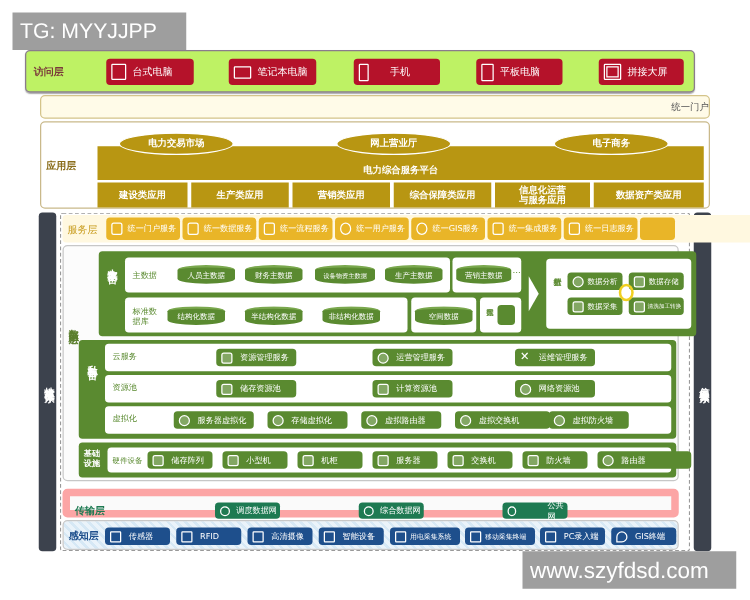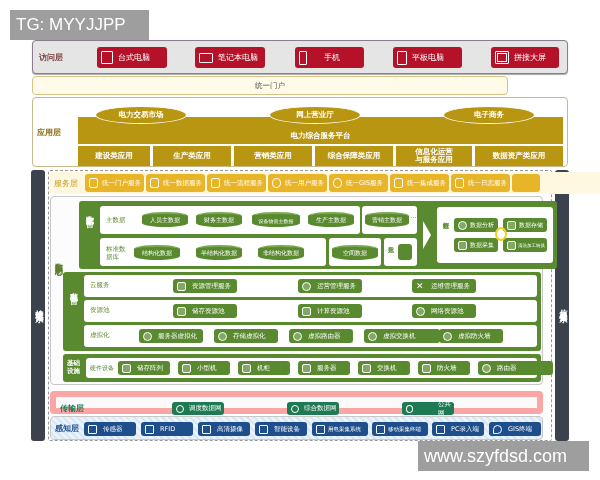--- a/index.html
+++ b/index.html
@@ -1,24 +1,24 @@
 <!DOCTYPE html>
 <html><head>
 <meta charset="utf-8">
 <style>
 *{box-sizing:border-box;margin:0;padding:0}
 body{width:600px;height:480px;background:#fff;font-family:"DejaVu Sans",sans-serif;position:relative;overflow:hidden;font-size:7px}
 .wm-top{position:absolute;left:10px;top:10px;width:139px;height:30px;background:#9e9e9e;color:#fff;font-family:"Liberation Sans",sans-serif;font-size:17px;line-height:30px;padding-left:6px;z-index:5}
 .wm-bot{position:absolute;left:418px;top:441px;width:171px;height:30px;background:#9e9e9e;color:#fff;font-family:"Liberation Sans",sans-serif;font-size:18px;line-height:30px;padding-left:6px;z-index:5}
 .panel{position:absolute;border:1px solid #c9b98a;border-radius:4px;background:#fffdf3}
-.access{left:32px;top:40px;width:536px;height:34px;border-color:#8a7c8c;background:#e5e5e5;box-shadow:0 1px 1px #aaa}
+.access{left:20px;top:40px;width:536px;height:34px;border-color:#8a7c8c;background:#bef264;box-shadow:0 1px 1px #aaa}
 .layer-label{position:absolute;font-size:8px;color:#7a3a3a;font-weight:bold}
 .red-btn{position:absolute;top:6px;height:21px;background:#b5122a;border-radius:3px;color:#fff;font-size:8px;display:flex;align-items:center;padding-left:4px;gap:5px}
 .red-btn .ic{width:12px;height:13px;border:1.5px solid #fff;border-radius:1px}
-.portal{left:32px;top:76px;width:476px;height:19px;background:#fffbe8;border-color:#d4c48a;text-align:center;line-height:17px;font-size:7.5px;color:#555}
+.portal{left:32px;top:76px;width:536px;height:19px;background:#fffbe8;border-color:#d4c48a;text-align:right;line-height:17px;font-size:7.5px;color:#555}
 .app{left:32px;top:97px;width:536px;height:70px;background:#fff}
 .oval{position:absolute;height:18px;border:1.5px solid #fff;border-radius:50%;background:#b89612;color:#fff;text-align:center;line-height:15px;font-size:7.5px;font-weight:bold;z-index:2}
 .app-bar{position:absolute;left:45px;top:19px;width:485px;height:27px;background:#b89612}
 .app-bar-label{position:absolute;left:0;right:0;top:14px;text-align:center;color:#fff;font-size:7.5px;font-weight:bold}
 .app-cell{position:absolute;top:48px;height:20px;background:#b89612;color:#fff;font-size:7.5px;font-weight:bold;display:flex;align-items:center;justify-content:center;text-align:center;line-height:8px}
 .sidebar{position:absolute;top:170px;width:14px;height:271px;background:#3c424d;border-radius:3px;color:#fff;font-size:8px;font-weight:bold;display:flex;align-items:center;justify-content:center;writing-mode:vertical-rl;letter-spacing:1px}
 .main-frame{position:absolute;left:48px;top:170px;width:504px;height:271px;border:1px dashed #999;border-radius:2px}
 .service{position:absolute;left:50px;top:172px;width:576px;height:22px;background:#fff8e0;border-radius:3px}
 .svc-btn{position:absolute;top:2px;height:18px;background:#e9b528;border-radius:3px;color:#fff;font-size:6.5px;display:flex;align-items:center;padding-left:4px;gap:4px}
 .svc-btn .ic{width:9px;height:10px;border:1px solid #fff;border-radius:2px}

